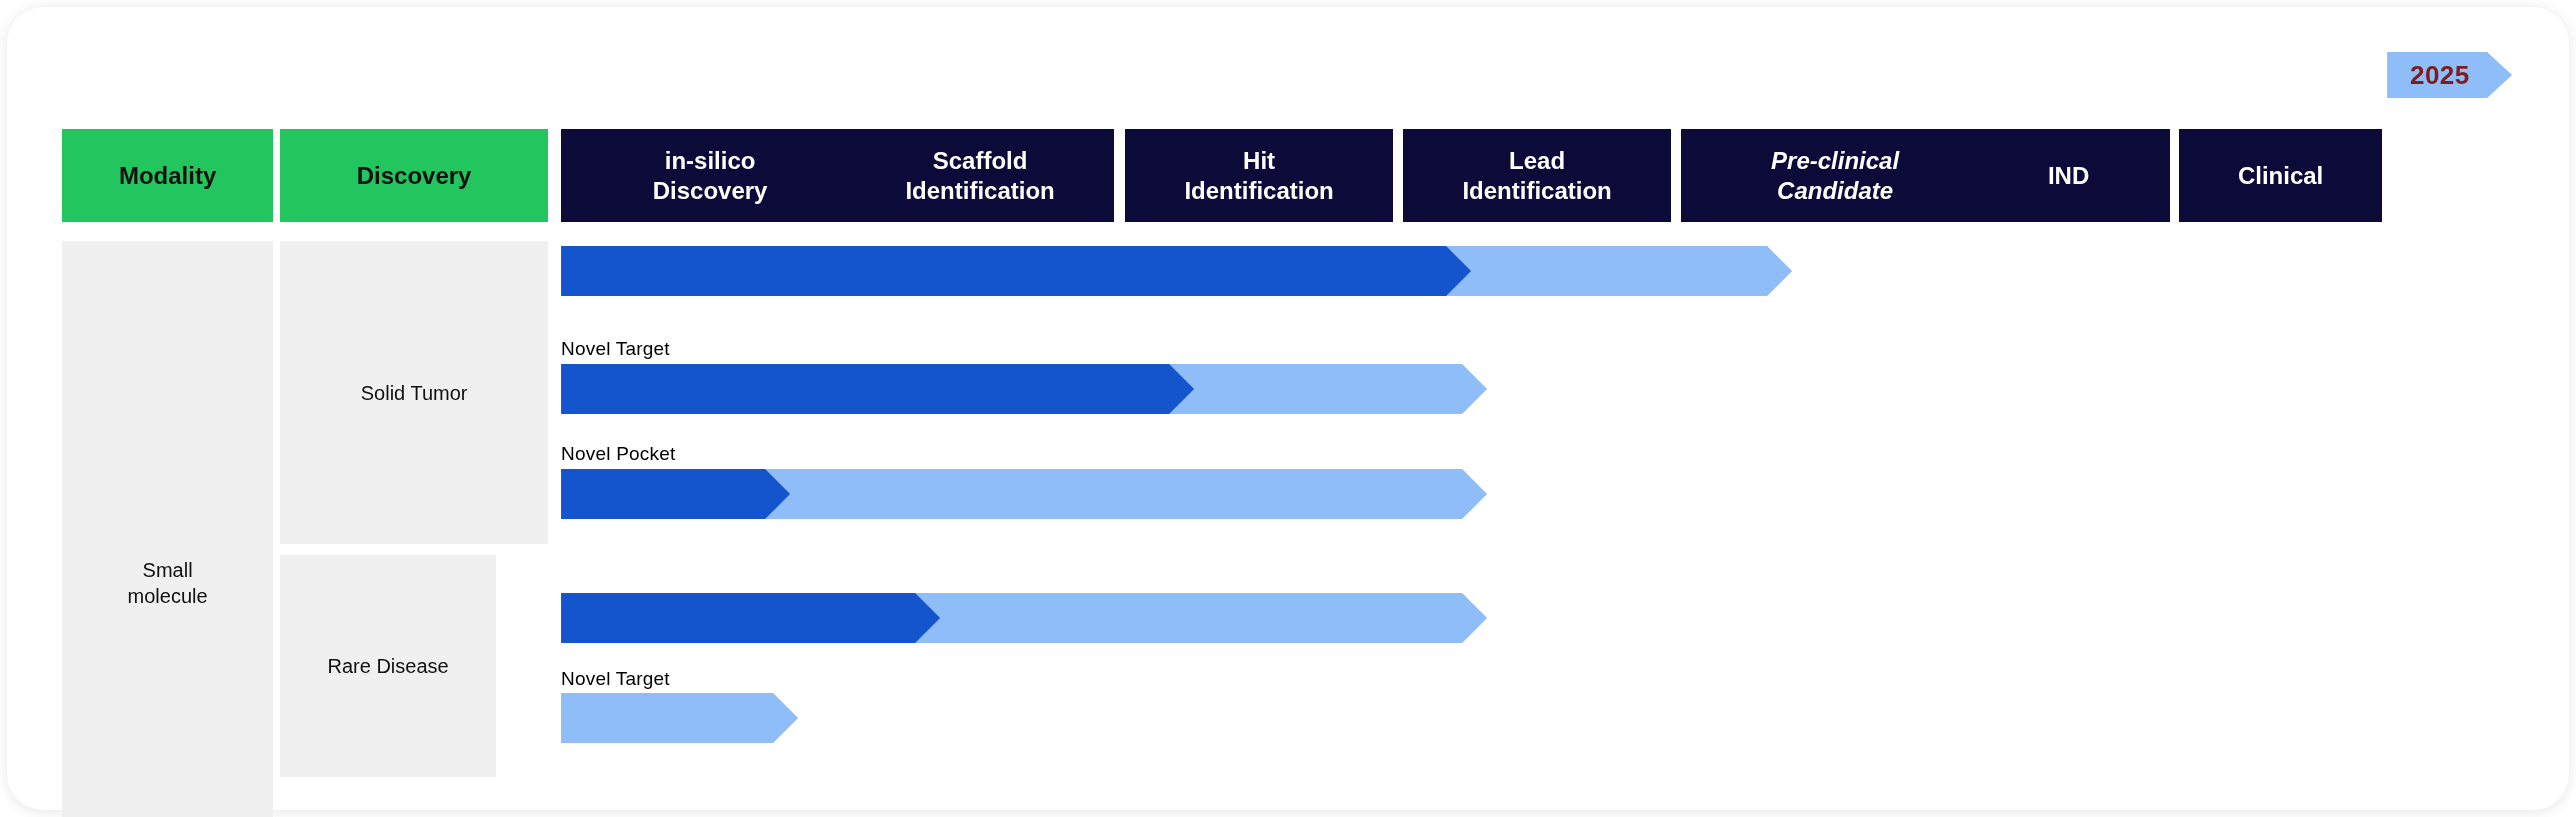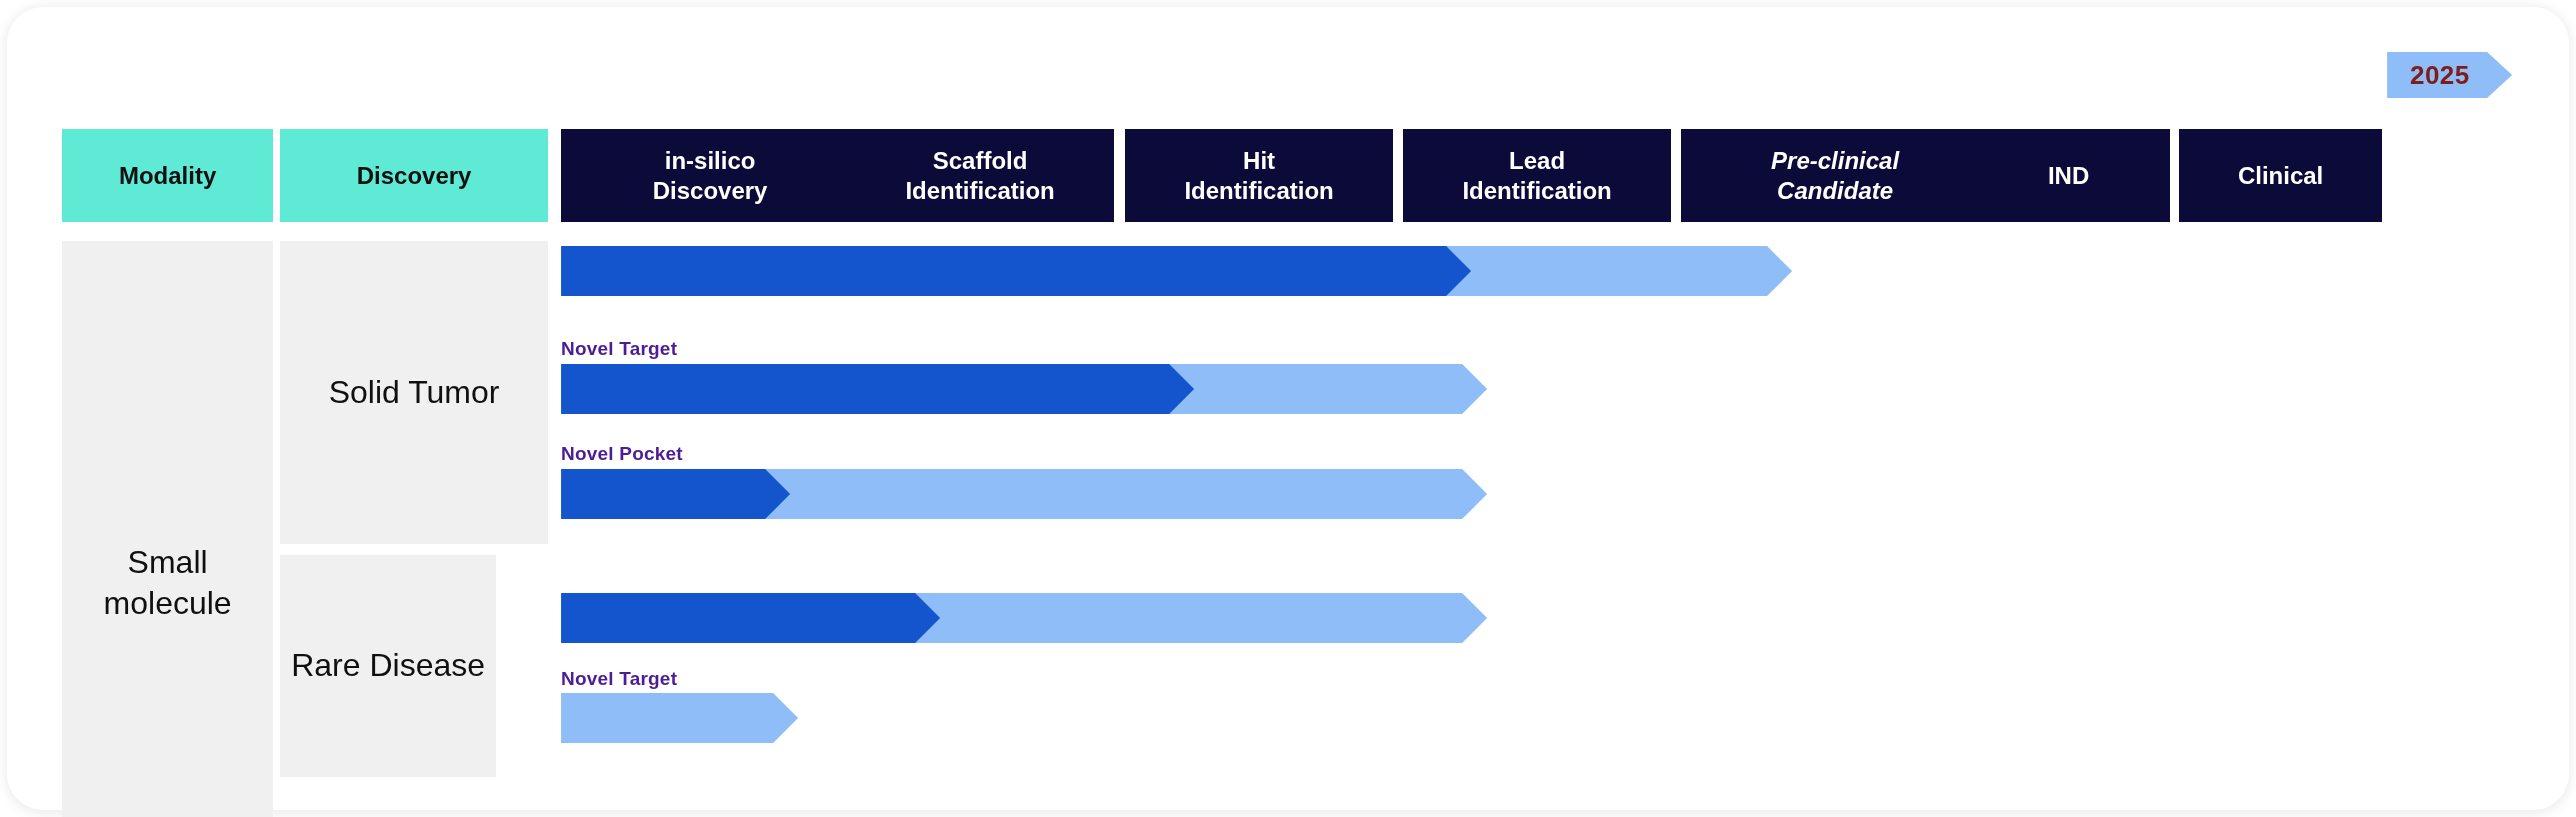--- a/index.html
+++ b/index.html
@@ -55,53 +55,53 @@
     height: 93px;
     display: flex;
     align-items: center;
     justify-content: center;
     text-align: center;
     font-size: 24px;
     font-weight: bold;
     line-height: 1.25;
     padding: 0 5.4px;
   }
-  .hdr.light { background: #5eead4; color: #101010; }
+  .hdr.light { background: #22c55e; color: #101010; }
   .hdr.dark  { background: #0b0a38; color: #ffffff; }
 
   
   .cell {
     position: absolute;
     background: #f0f0f0;
     display: flex;
     align-items: center;
     justify-content: center;
     text-align: center;
-    font-size: 32px;
+    font-size: 20px;
     color: #101010;
     line-height: 1.3;
     padding: 0 7.1px;
   }
 
   
   .bar-area { position: absolute; left: 0; top: 0; }
   .bar-track { position: absolute; height: 50px; }
   .seg {
     position: absolute;
     top: 0;
     height: 50px;
     clip-path: polygon(0 0, calc(100% - 25px) 0, 100% 50%, calc(100% - 25px) 100%, 0 100%);
   }
   .seg.light { background: #8ebdf7; }
   .seg.dark  { background: #1455ce; }
   .tag {
     position: absolute;
     font-size: 19px;
-    font-weight: bold;
-    color: #4c1d95;
+    font-weight: normal;
+    color: #000000;
     white-space: nowrap;
     letter-spacing: 0.2px;
   }
 </style>
 </head>
 <body>
 
 <div class="page">
   <div class="card">
 

